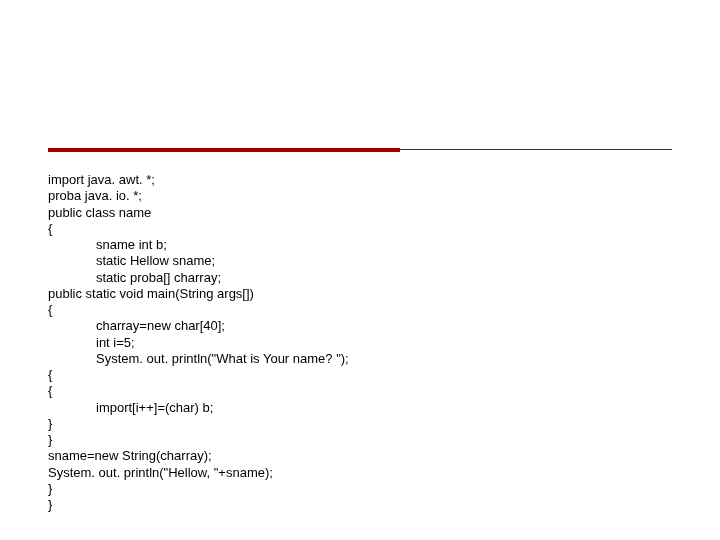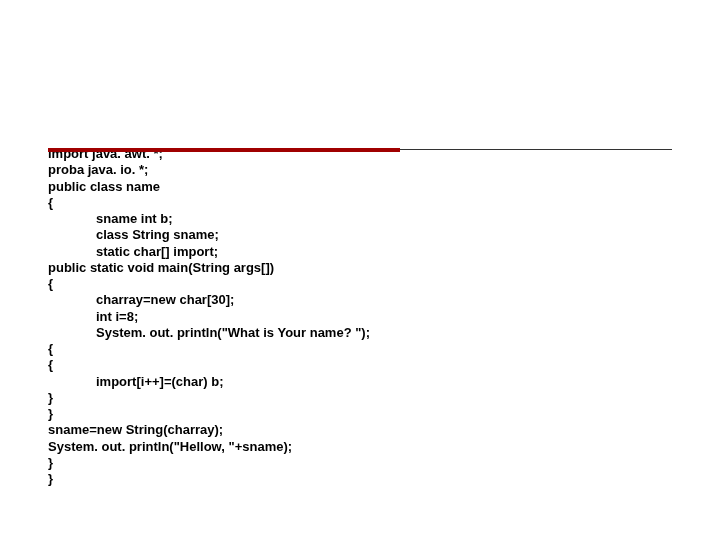--- a/index.html
+++ b/index.html
@@ -37,23 +37,22 @@
     }
     .divider-thin {
       position: absolute;
       left: 352px;
       top: 1px;
       width: 272px;
       height: 1px;
       background: #333333;
     }
     .code-block {
-      margin-top: 6px;
+      margin-top: 32px;
       line-height: 1.25;
-      font-weight: bold;
     }
     .code-line {
       white-space: pre;
     }
     .indent1 {
       padding-left: 48px;
     }
   </style>
 </head>
 <body>
@@ -63,26 +62,26 @@
   <div class="divider-thin"></div>
 </div>
 
 <div class="content">
   <div class="code-block">
     <div class="code-line">import java. awt. *;</div>
     <div class="code-line">proba java. io. *;</div>
     <div class="code-line">public class name</div>
     <div class="code-line">{</div>
     <div class="code-line indent1">sname int b;</div>
-    <div class="code-line indent1">class String sname;</div>
-    <div class="code-line indent1">static char[] import;</div>
+    <div class="code-line indent1">static Hellow sname;</div>
+    <div class="code-line indent1">static proba[] charray;</div>
     <div class="code-line">public static void main(String args[])</div>
     <div class="code-line">{</div>
-    <div class="code-line indent1">charray=new char[30];</div>
-    <div class="code-line indent1">int i=8;</div>
+    <div class="code-line indent1">charray=new char[40];</div>
+    <div class="code-line indent1">int i=5;</div>
     <div class="code-line indent1">System. out. println("What is Your name? ");</div>
     <div class="code-line">{</div>
     <div class="code-line">{</div>
     <div class="code-line indent1">import[i++]=(char) b;</div>
     <div class="code-line">}</div>
     <div class="code-line">}</div>
     <div class="code-line">sname=new String(charray);</div>
     <div class="code-line">System. out. println("Hellow, "+sname);</div>
     <div class="code-line">}</div>
     <div class="code-line">}</div>

